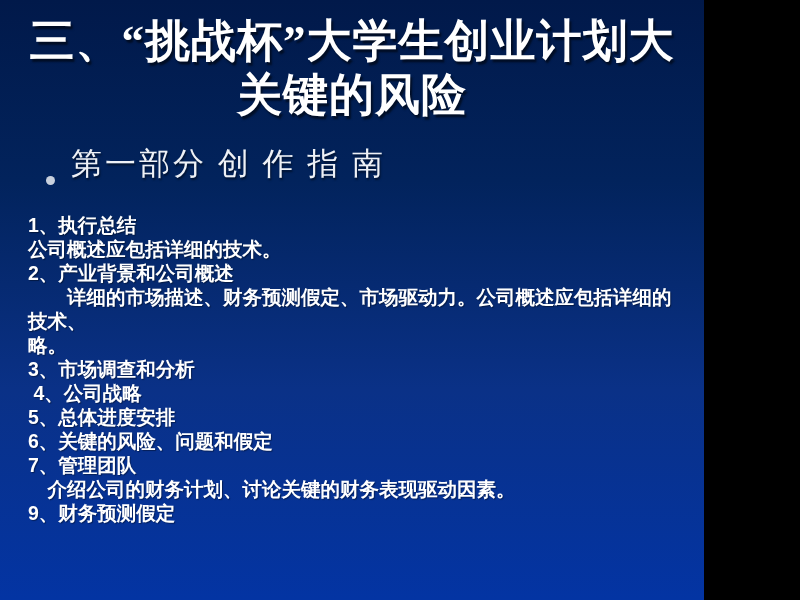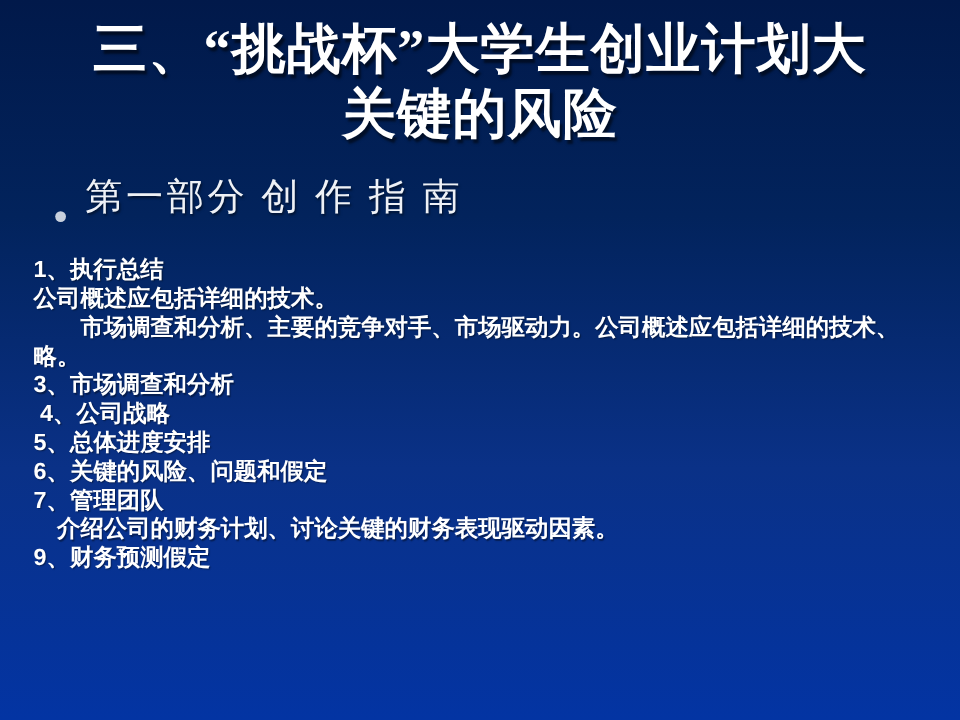--- a/index.html
+++ b/index.html
@@ -2,25 +2,26 @@
 <html><head>
 <meta charset="utf-8">
 <style>
   html, body {
     margin: 0;
     padding: 0;
     background: #000;
   }
   .slide {
     position: relative;
-    width: 800px;
+    width: 688px;
     height: 600px;
     overflow: hidden;
     background: linear-gradient(180deg, #01194a 0%, #02235c 30%, #0a3187 65%, #0334a3 100%);
     font-family: "Liberation Sans", sans-serif;
+    padding-left: 16px;
   }
   .title {
     position: absolute;
     top: 14px;
     left: 20px;
     right: 20px;
     margin: 0;
     text-align: center;
     font-family: "Liberation Serif", serif;
     font-weight: 700;
@@ -76,21 +77,22 @@
   </h1>
 
   <div class="subtitle">
     <span class="bullet-dot"></span>
     <span>第一部分 创 作 指 南</span>
   </div>
 
   <div class="body-text">
     <div class="body-line">1、执行总结</div>
     <div class="body-line">公司概述应包括详细的技术。</div>
-    <div class="body-line">　　市场调查和分析、主要的竞争对手、市场驱动力。公司概述应包括详细的技术、</div>
+    <div class="body-line">2、产业背景和公司概述</div>
+    <div class="body-line">　　详细的市场描述、财务预测假定、市场驱动力。公司概述应包括详细的技术、</div>
     <div class="body-line">略。</div>
     <div class="body-line">3、市场调查和分析</div>
     <div class="body-line"> 4、公司战略</div>
     <div class="body-line">5、总体进度安排</div>
     <div class="body-line">6、关键的风险、问题和假定</div>
     <div class="body-line">7、管理团队</div>
     <div class="body-line">　介绍公司的财务计划、讨论关键的财务表现驱动因素。</div>
     <div class="body-line">9、财务预测假定</div>
   </div>
 

